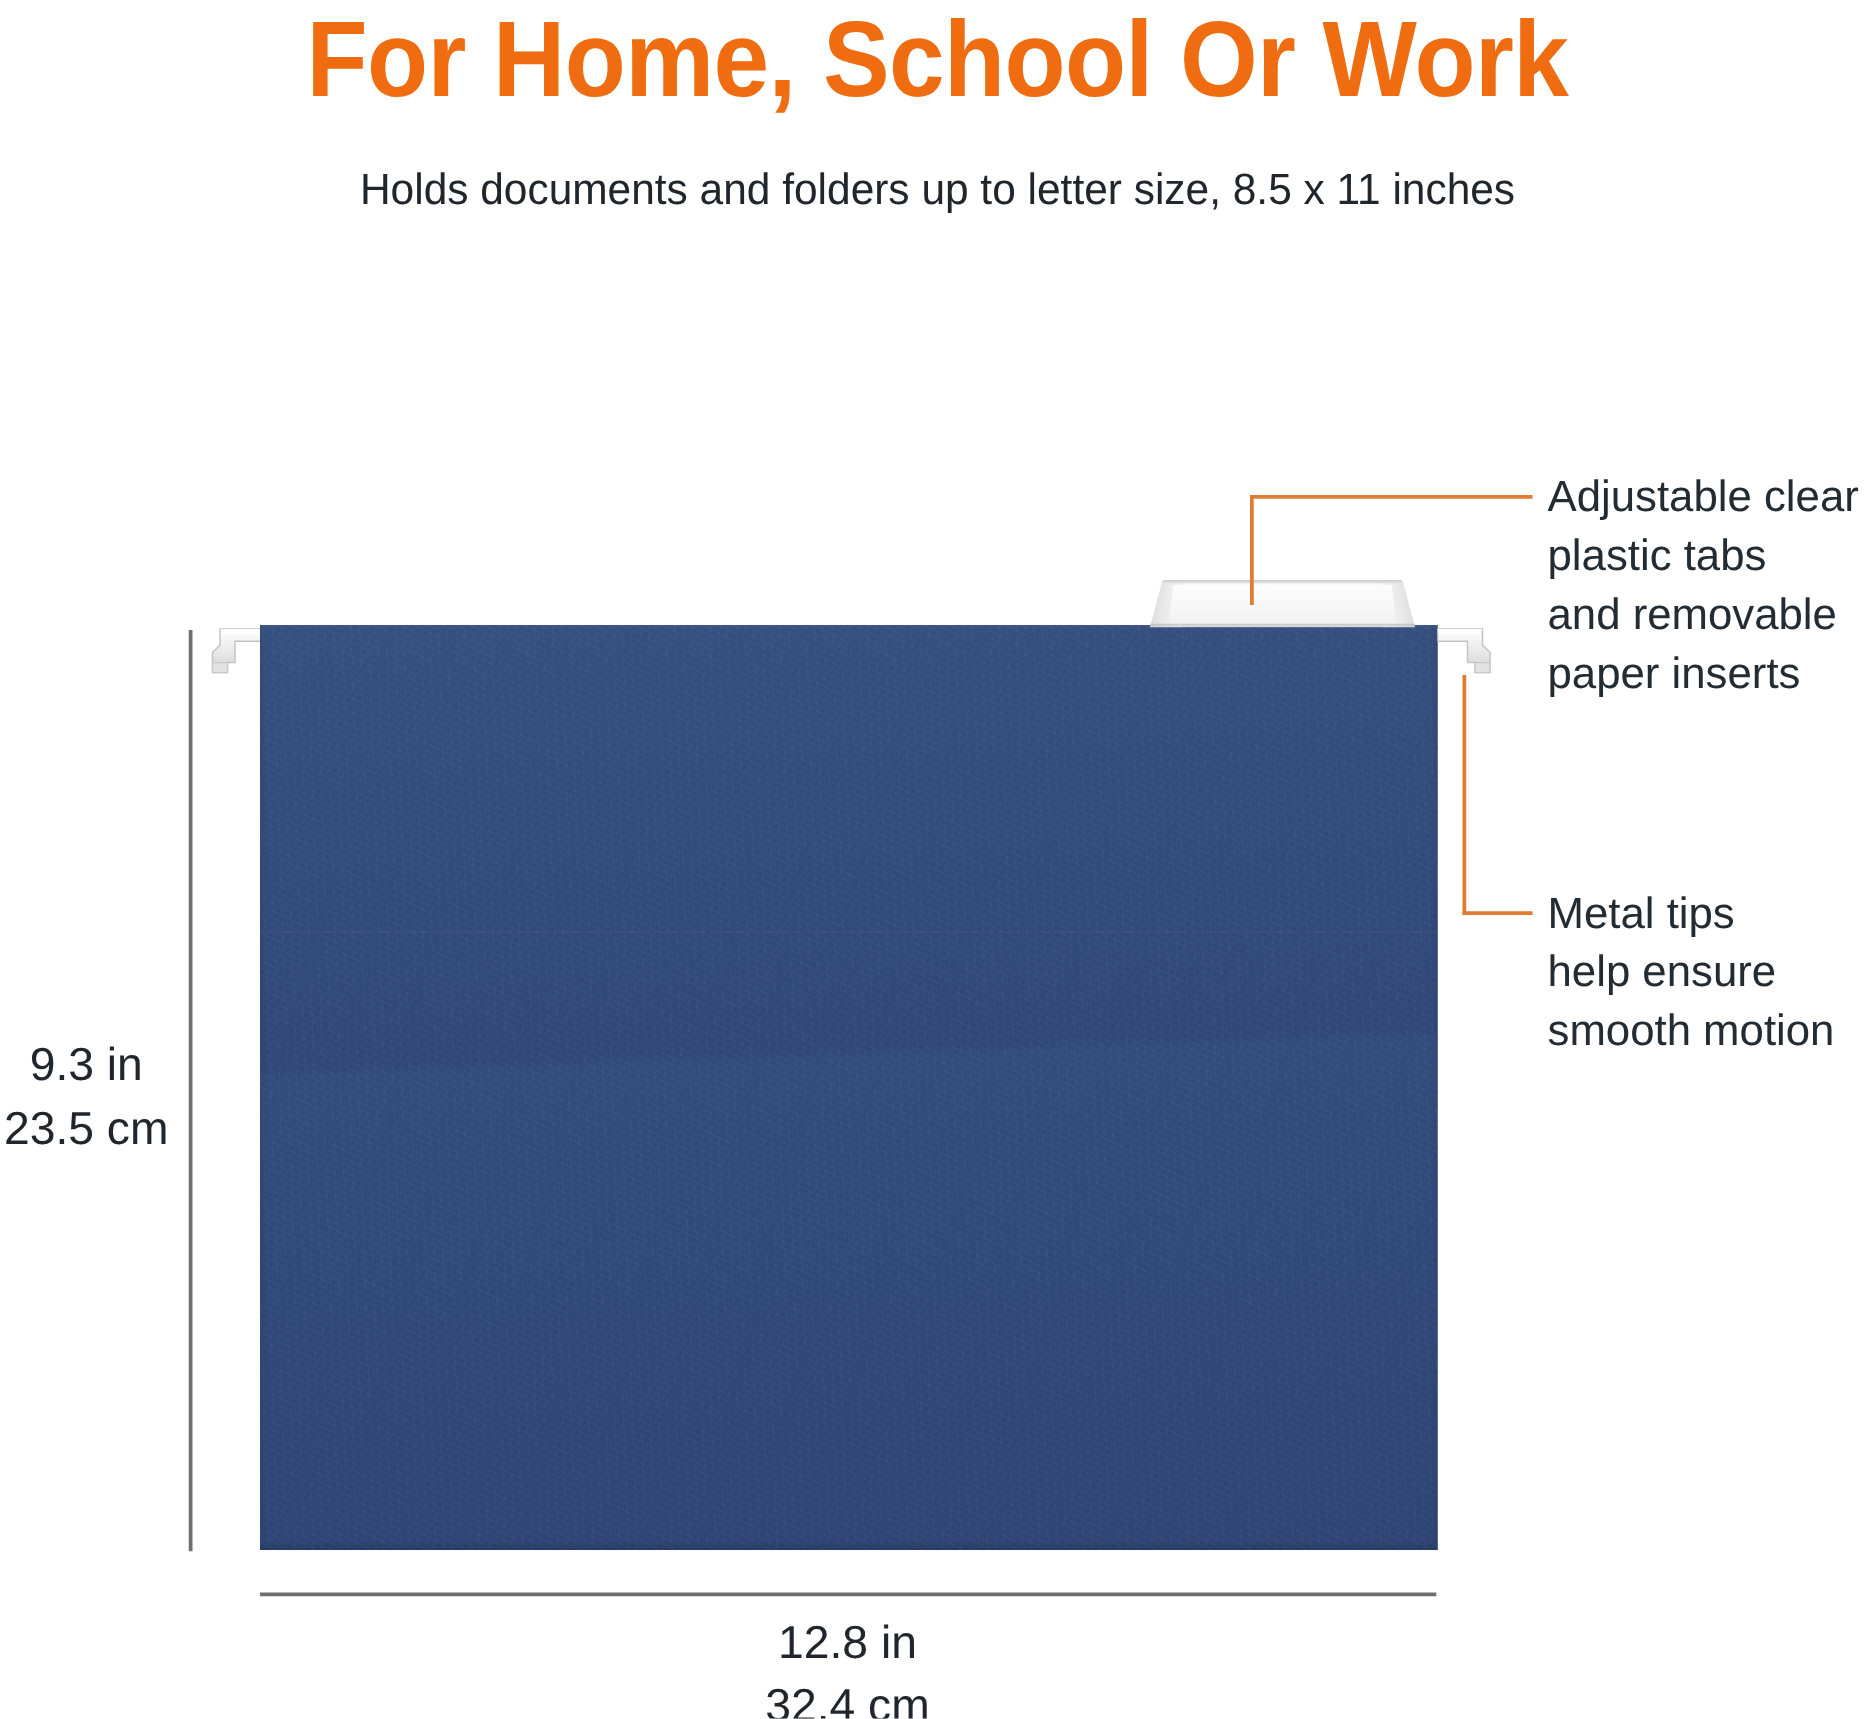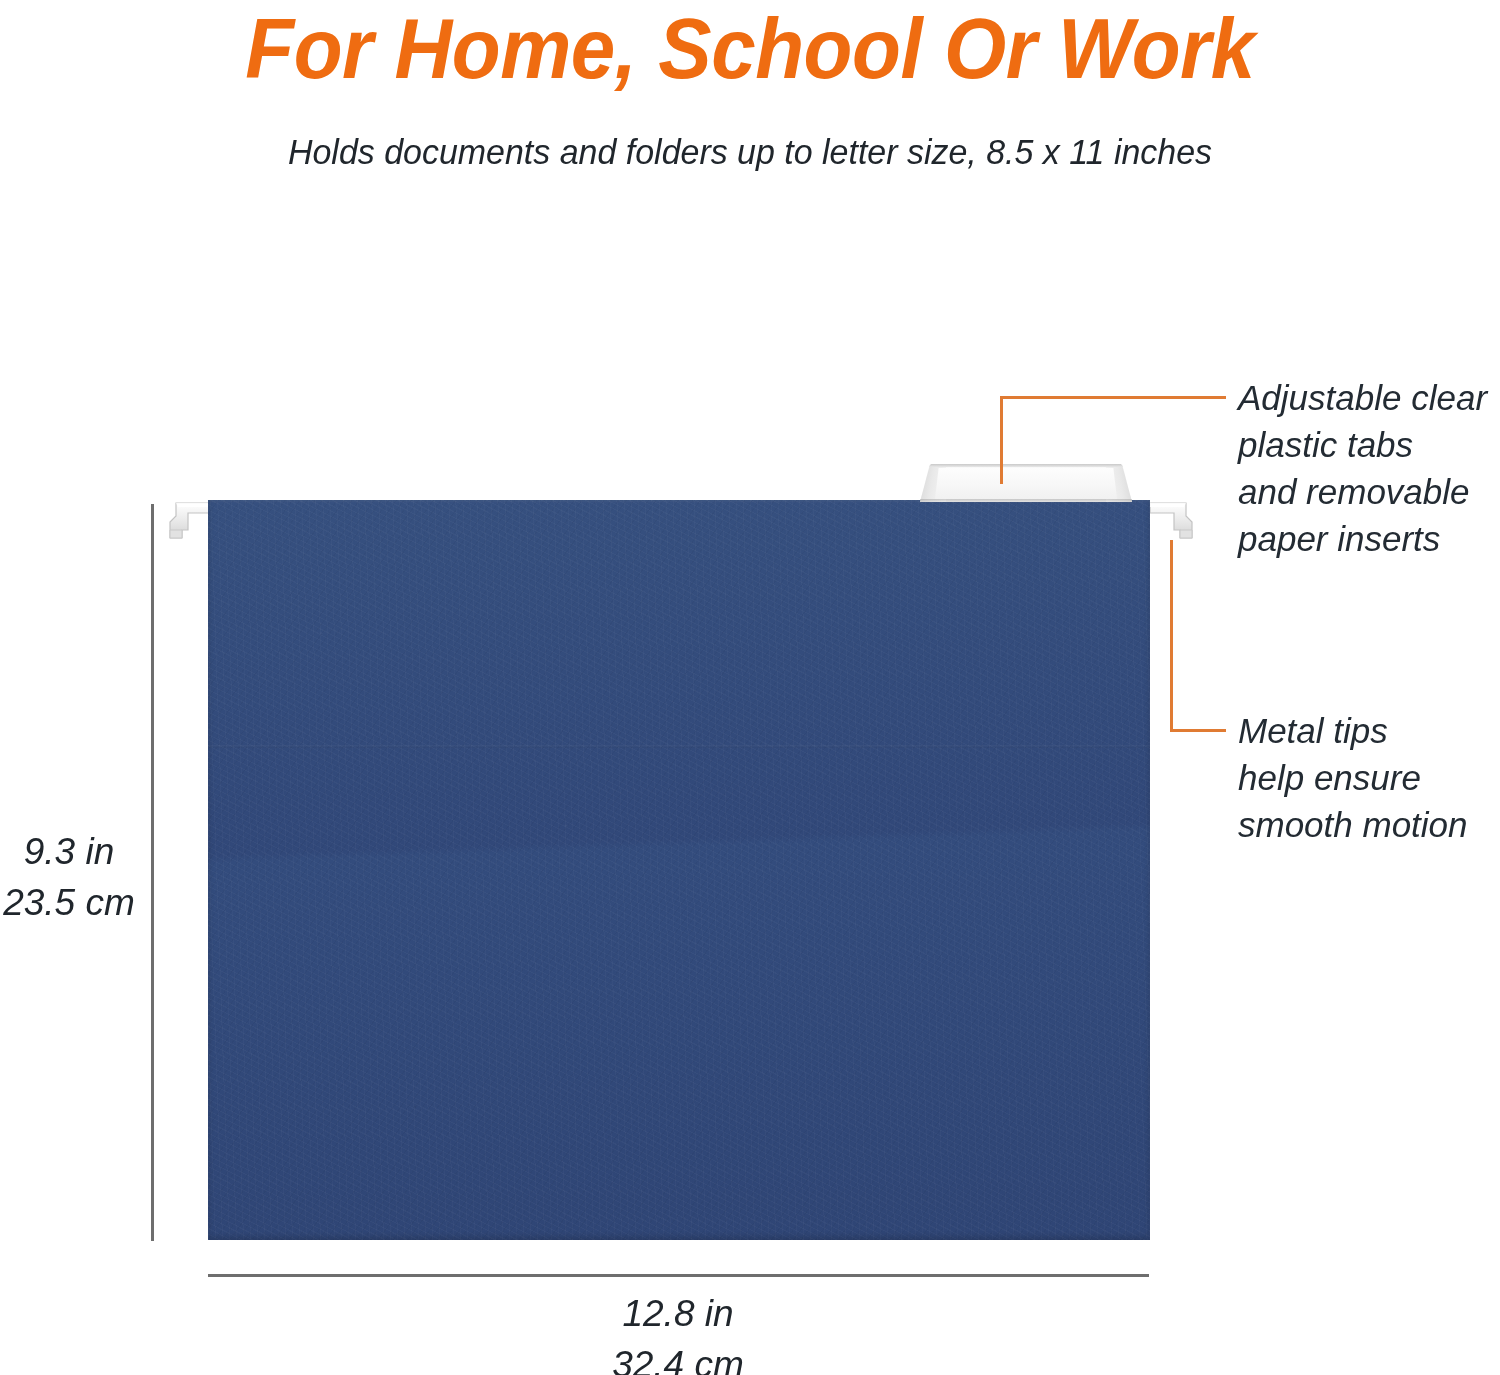--- a/index.html
+++ b/index.html
@@ -10,21 +10,20 @@
   body {
     font-family: "Liberation Sans", sans-serif;
     -webkit-font-smoothing: antialiased;
   }
   #page {
     position: relative;
     width: 1500px;
     height: 1375px;
     background: #ffffff;
     overflow: hidden;
-    font-style: italic;
   }
 
   
   #headline {
     position: absolute;
     left: 0;
     top: 2px;
     width: 1500px;
     text-align: center;
     font-family: "Liberation Sans", sans-serif;

